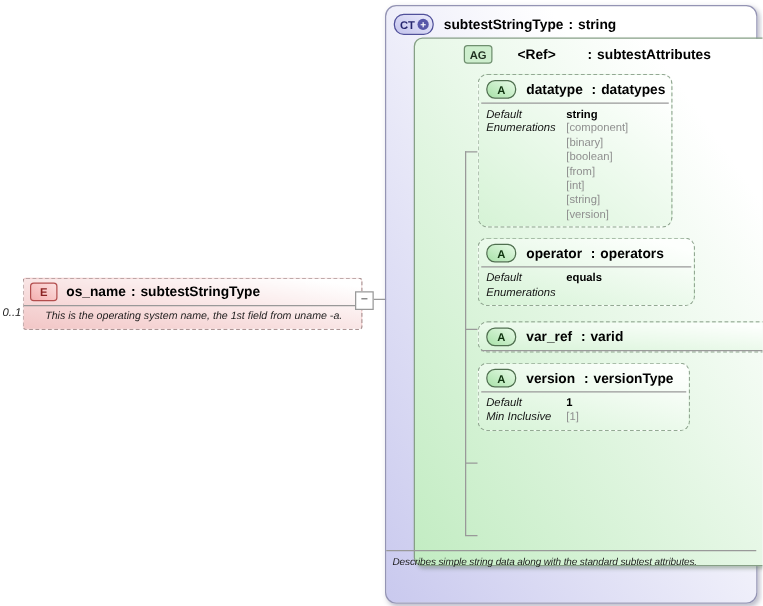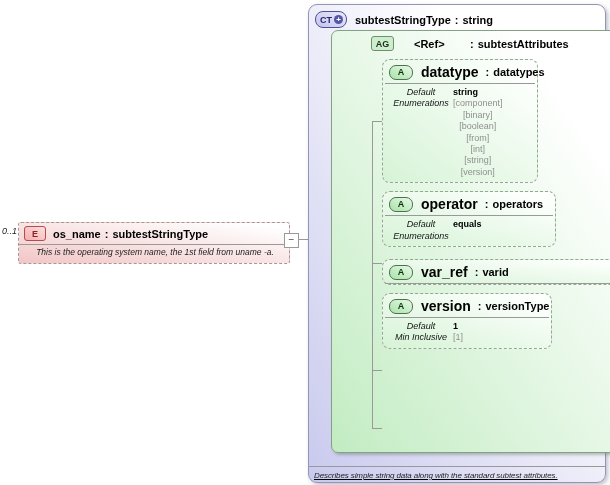--- a/index.html
+++ b/index.html
@@ -1,21 +1,21 @@
 <!DOCTYPE html>
 <html style="--c-element_accent: #f2c6c6; --c-element_border: #ab9494; --c-attribute_accent: #d6f3d6; --c-group_accent: #c2ecc2; --c-type_accent: #c9c9ee; --c-line: #999999; --c-enum_text: #8f8f8f;"><head>
 <meta charset="utf-8">
 <style>
   html,body{margin:0;padding:0;background:#fff;}
   body{width:610px;height:485px;position:relative;overflow:hidden;
        font-family:"Liberation Sans",sans-serif;color:#000;}
   .canvas{position:absolute;inset:0;}
 
   
-  .cardinality{position:absolute;left:2px;top:226px;font-style:italic;font-size:9px;color:#222;}
+  .cardinality{position:absolute;left:2px;top:245px;font-style:italic;font-size:9px;color:#222;}
   .elem-box{position:absolute;left:18px;top:222px;width:270px;height:40px;
             border:1px dashed var(--c-element_border,#ab9494);border-radius:3px;
             background:linear-gradient(to top right,var(--c-element_accent,#f2c6c6),#ffffff 92%);}
   .elem-header{display:flex;align-items:center;height:21px;padding:0 5px;
                border-bottom:1px solid var(--c-line,#999);}
   .elem-title{font-weight:bold;font-size:11px;margin-left:7px;white-space:nowrap;}
   .elem-annot{font-style:italic;font-size:8.5px;padding:2px 4px 0 6px;color:#1c1c1c;white-space:nowrap;text-align:center;}
 
   
   .conn-line{position:absolute;left:288px;top:239px;width:21px;height:0;
@@ -44,39 +44,39 @@
   #attr-list{position:relative;margin-top:8px;padding-left:18px;}
   .attr-box{position:relative;z-index:2;border:1px dashed #93a893;border-radius:8px;
             background:linear-gradient(to top right,var(--c-attribute_accent,#d6f3d6),#fdfffd 90%);
             margin-bottom:8px;}
   [data-name="attribute-box-datatype"]{width:154px;}
   [data-name="attribute-box-operator"]{width:172px;margin-bottom:12px;}
   [data-name="attribute-box-var_ref"]{width:240px;}
   [data-name="attribute-box-version"]{width:168px;margin-bottom:0;}
   .attr-header{display:flex;align-items:center;padding:4px 4px 3px 4px;margin:0 2px;
                border-bottom:1px solid var(--c-line,#999);}
-  .attr-name{font-weight:bold;font-size:14px;margin-left:8px;margin-right:7px;white-space:nowrap;}
+  .attr-name{font-weight:bold;font-size:11px;margin-left:8px;margin-right:7px;white-space:nowrap;}
   .colon{font-weight:bold;font-size:11px;margin-right:4px;}
   .type-name{font-weight:bold;font-size:11px;white-space:nowrap;}
 
   .facets{padding:3px 2px 4px 6px;font-size:9px;line-height:11.4px;}
-  .facet{display:flex;text-align:center;}
+  .facet{display:flex;}
   .facet-label{font-style:italic;color:#141414;width:64px;flex:none;}
   [data-name="attribute-box-var_ref"] .facet-label{width:46px;}
   .facet-value.default{font-weight:bold;color:#000;}
   .facet-value.enum{color:var(--c-enum_text,#8f8f8f);}
   .facet-value.pattern{color:var(--c-enum_text,#8f8f8f);font-size:7.5px;letter-spacing:-0.1px;white-space:nowrap;}
 
   
   .spine{position:absolute;left:8px;width:0;border-left:1px solid var(--c-line,#999);z-index:1;}
   .stub{position:absolute;left:8px;width:10px;height:0;border-top:1px solid var(--c-line,#999);z-index:1;}
 
   
-  .ct-annot-wrap{position:absolute;left:0;right:0;top:461px;border-top:1px solid var(--c-line,#999);
-                 padding:4px 5px 0 5px;text-decoration:underline;}
+  .ct-annot-wrap{position:absolute;left:0;right:0;top:435px;border-top:1px solid var(--c-line,#999);
+                 padding:4px 5px 0 5px;}
   .ct-annot{font-style:italic;font-size:8px;letter-spacing:-0.1px;color:#1c1c1c;white-space:nowrap;}
 
   
   .badge{display:inline-flex;align-items:center;justify-content:center;font-weight:bold;flex:none;}
   .e-badge{width:20px;height:13px;border:1px solid #b34d4d;border-radius:3px;
            background:linear-gradient(to top right,#f5afaf,#fbdfdf);color:#8a2323;font-size:9px;}
   .a-badge{width:22px;height:13px;border:1px solid #4f6f4f;border-radius:7px;
            background:linear-gradient(to top right,#a9e2a9,#e6fae6);color:#0f330f;font-size:9px;}
   .ag-badge{width:21px;height:13px;border:1px solid #6f8f6f;border-radius:3px;
             background:#cdeecd;color:#1c2c1c;font-size:9px;}

